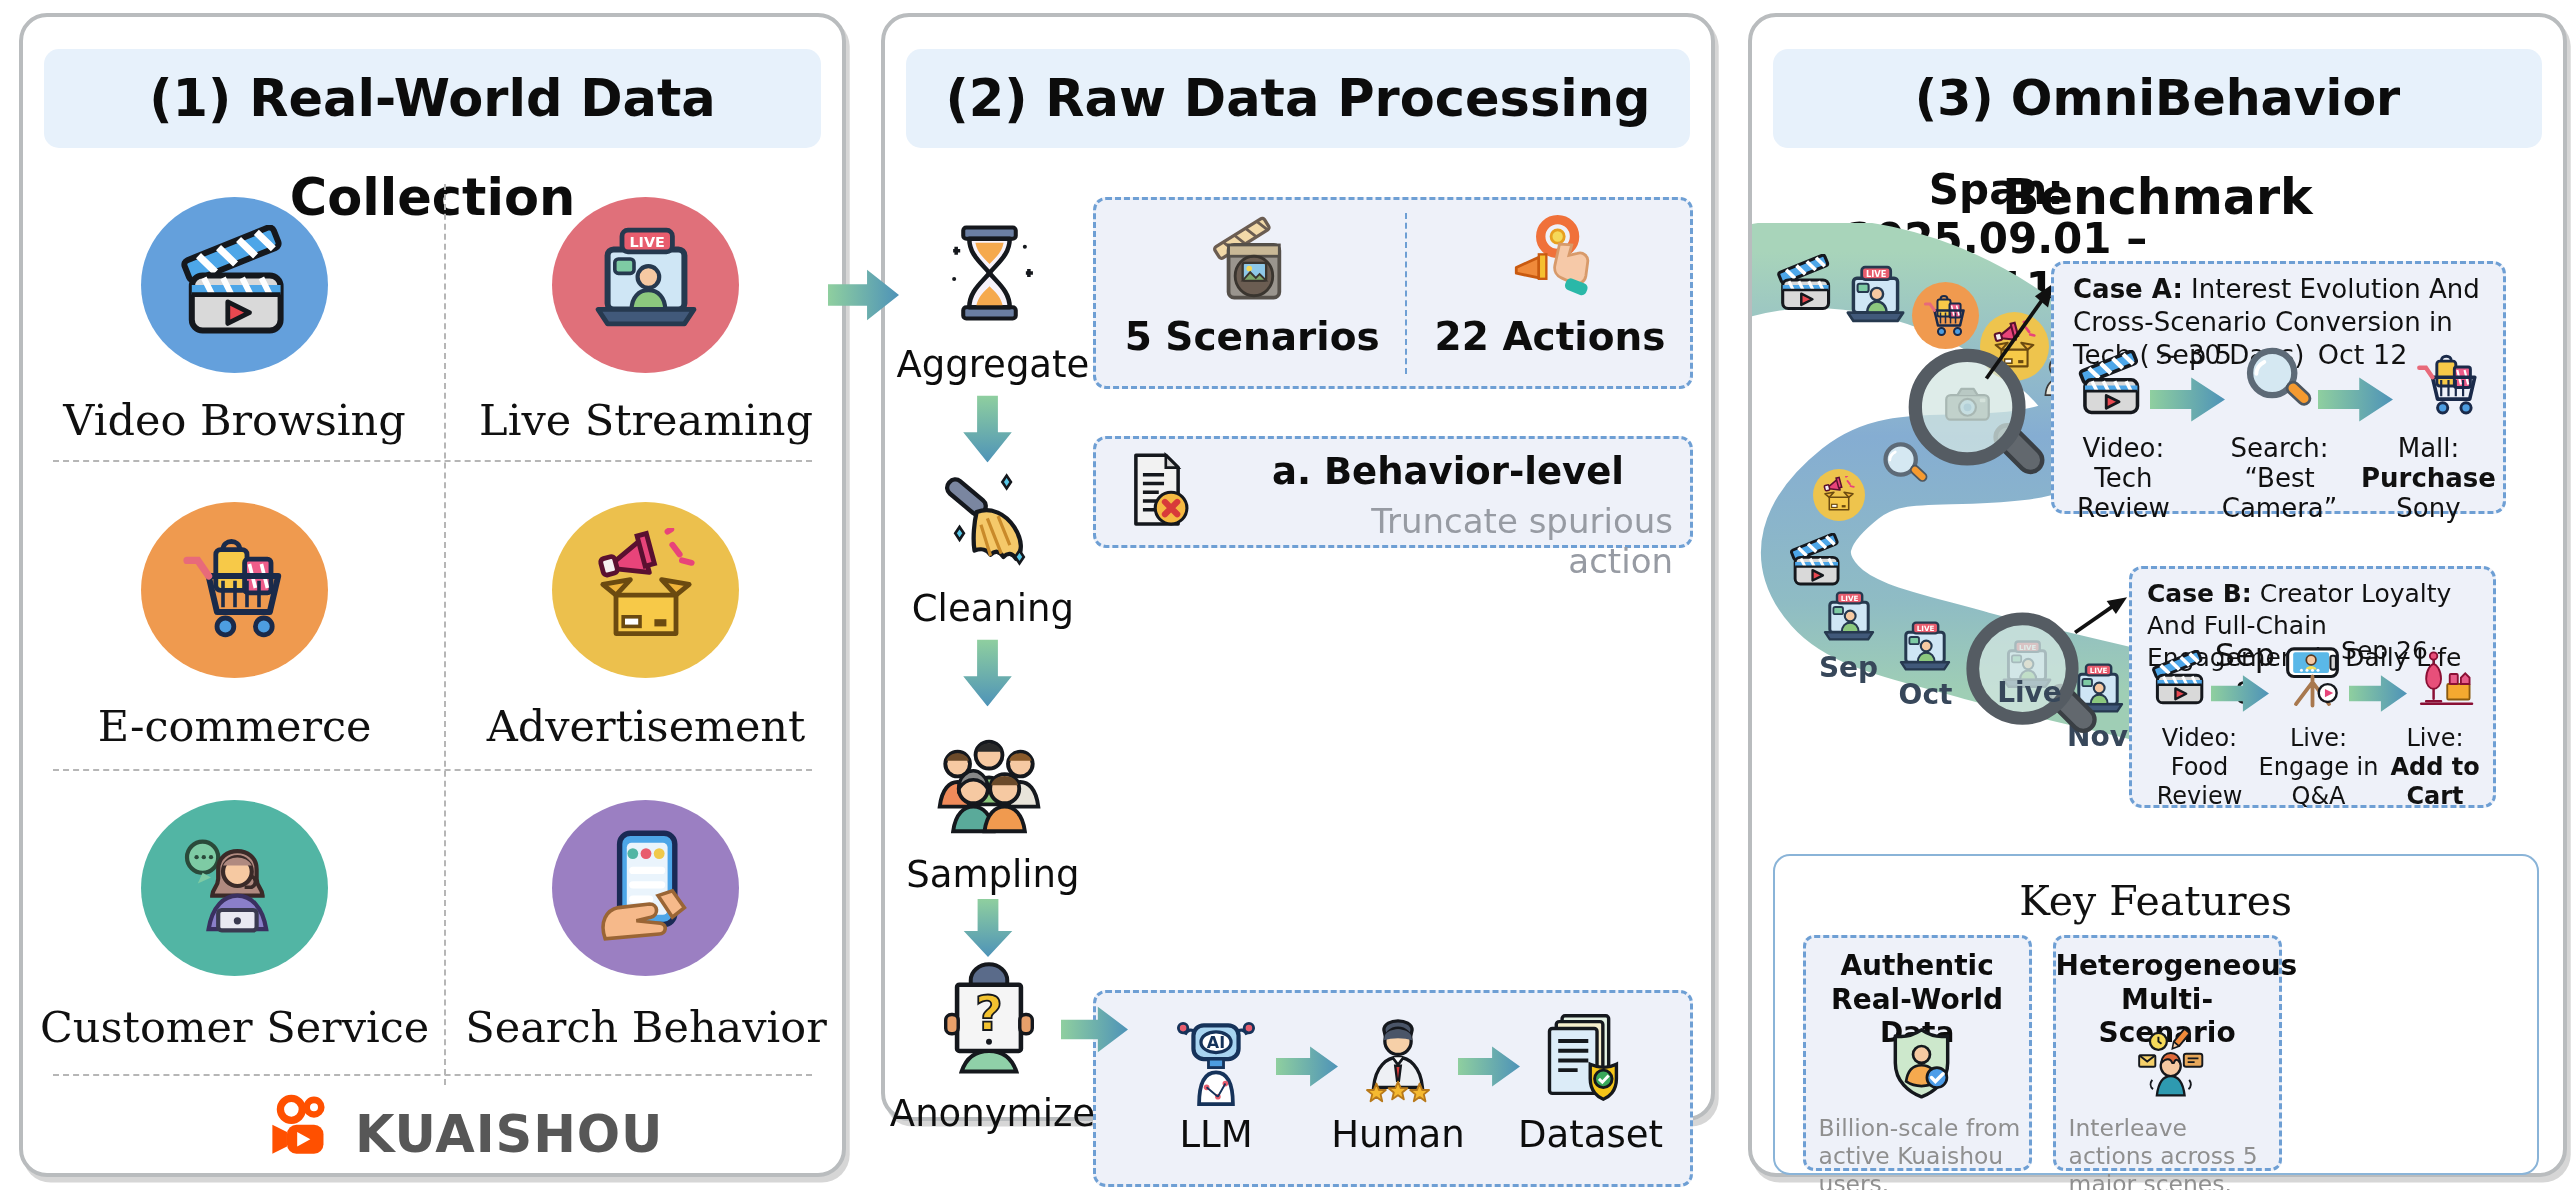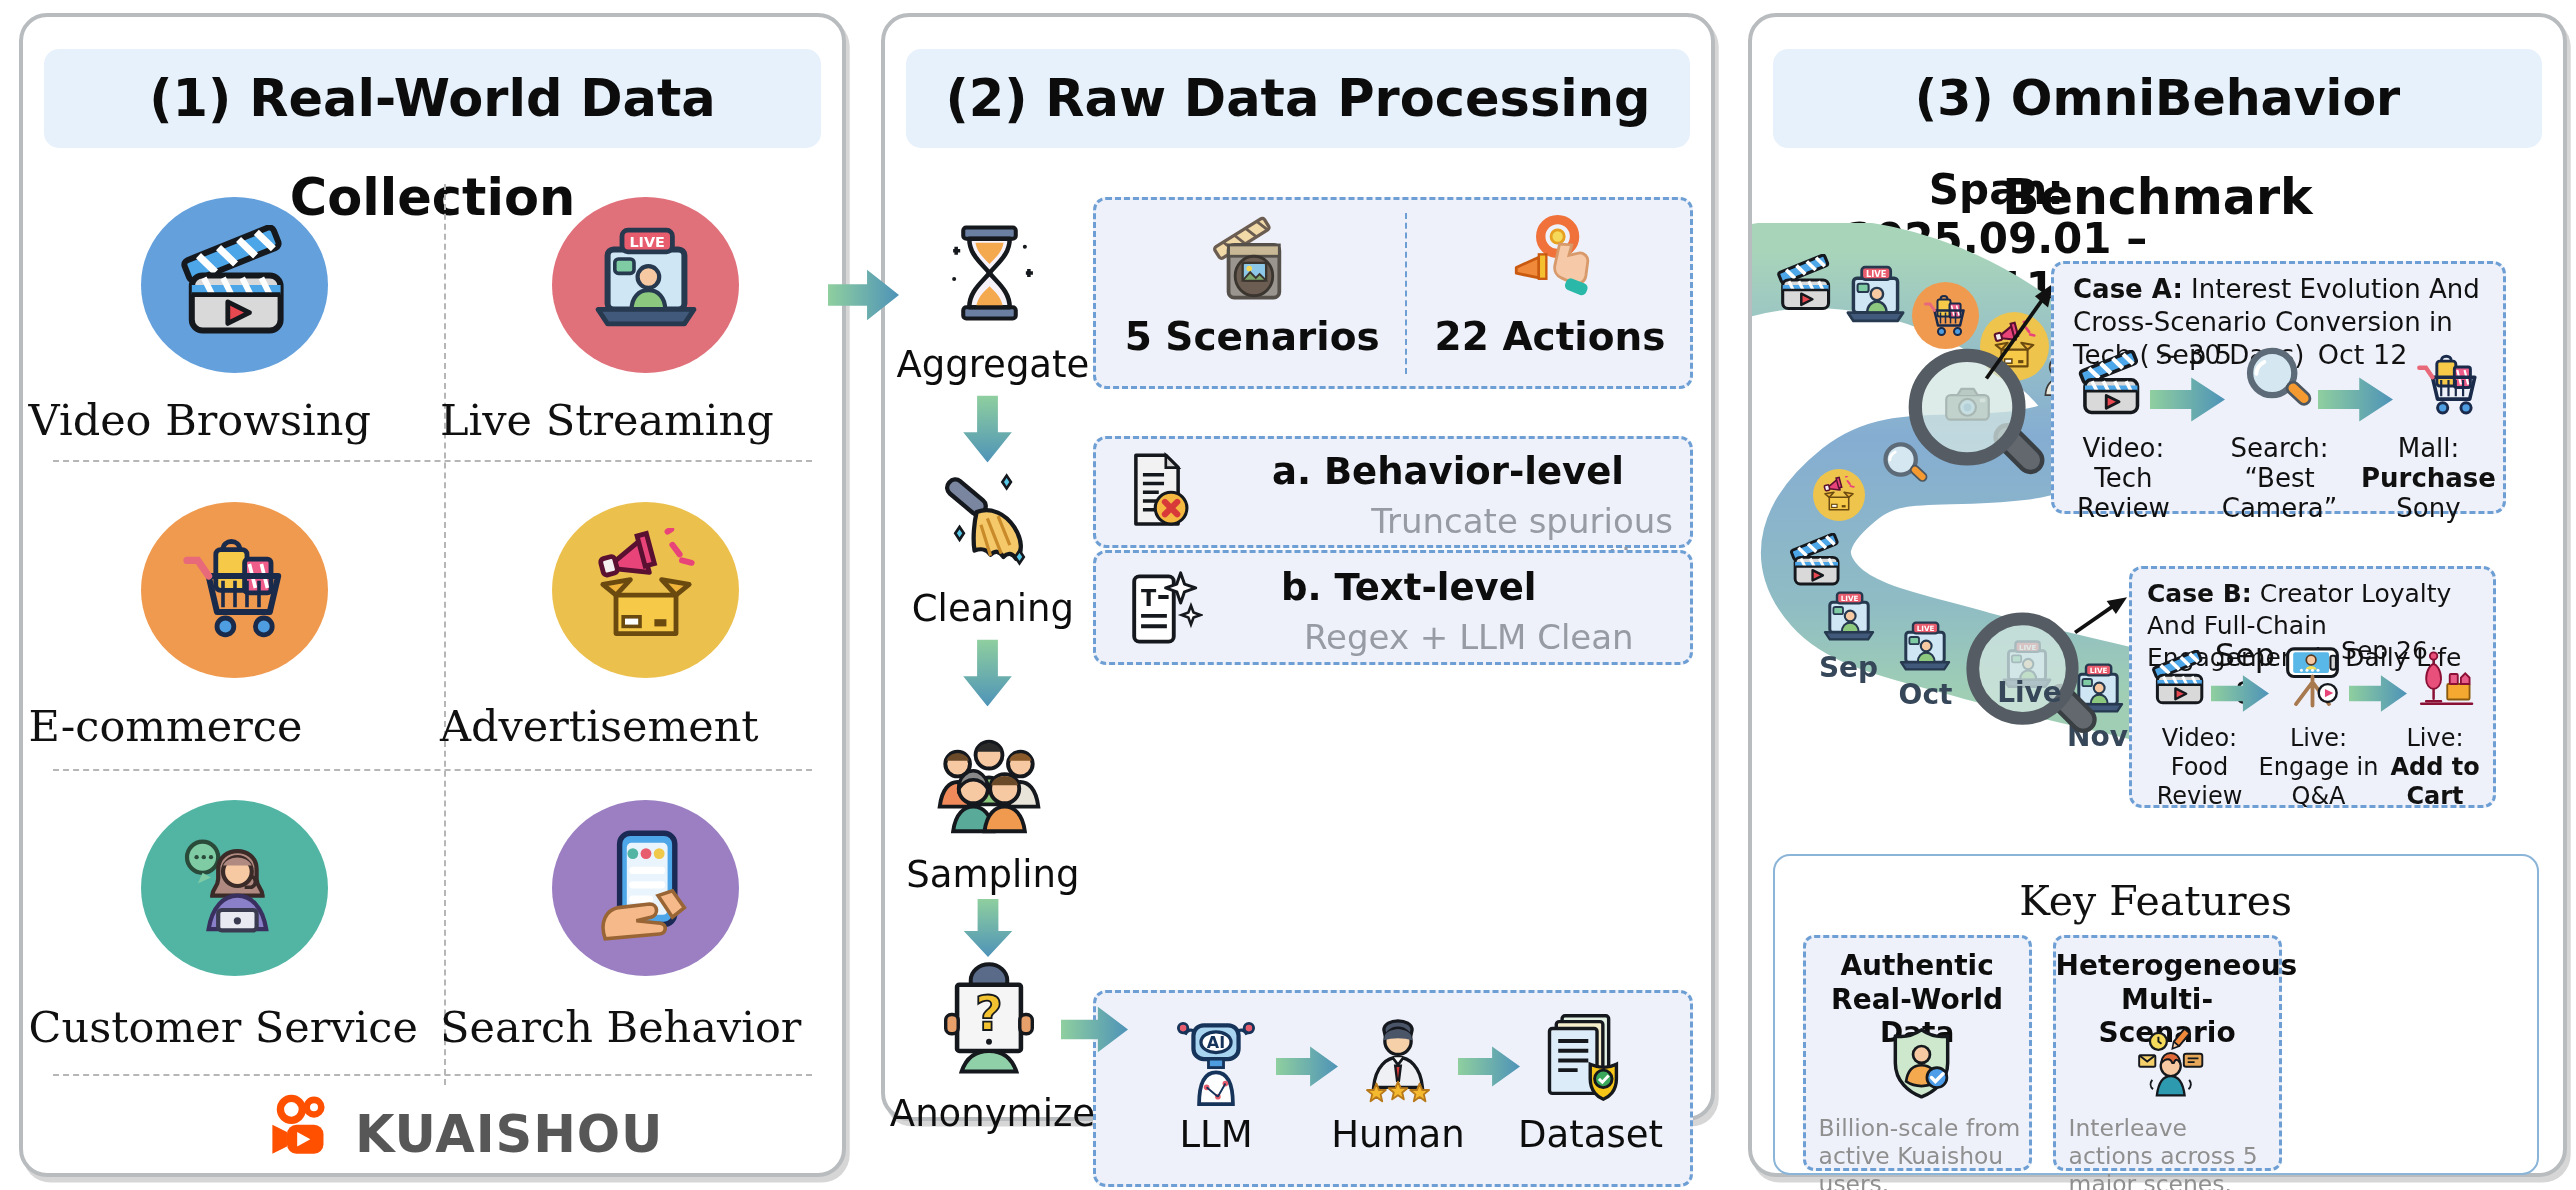--- a/index.html
+++ b/index.html
@@ -4,21 +4,21 @@
 <style>
   html,body{margin:0;padding:0;background:#fff;}
   *{box-sizing:border-box;font-family:"DejaVu Sans",sans-serif;}
   #stage{position:relative;width:2576px;height:1191px;background:#fff;overflow:hidden;padding-left:11px;}
   .abs{position:absolute;}
   .panel{position:absolute;background:#fff;border:4.7px solid #b9bcbe;border-radius:28px;box-shadow:3.7px 5.6px 0 #d6d6d6;}
   .phead{position:absolute;left:20.6px;right:20.6px;top:32px;height:99px;background:#e7f1fb;border-radius:15px;
          text-align:center;font-weight:bold;font-size:51px;line-height:99px;color:#0c0c0c;}
   .ellipse{position:absolute;width:187px;height:176px;border-radius:50%;}
   .icon-c{position:absolute;}
-  .ilabel{position:absolute;font-family:"DejaVu Serif",serif;font-size:43px;color:#101010;text-align:left;}
+  .ilabel{position:absolute;font-family:"DejaVu Serif",serif;font-size:43px;color:#101010;text-align:center;}
   .hdash{position:absolute;left:30px;right:30px;border-top:2.8px dashed #b6b6b6;}
   .vdash{position:absolute;border-left:2.8px dashed #b6b6b6;}
   .dbox{position:absolute;background:#eef1f9;border:3.7px dashed #6e9fd4;border-radius:13px;}
   .steplabel{position:absolute;font-size:37px;color:#0d0d0d;text-align:center;}
   .btitle{position:absolute;font-size:37px;font-weight:bold;color:#0d0d0d;}
   .bsub{position:absolute;font-size:34px;color:#979ba3;}
   .plabel{position:absolute;font-size:37px;color:#0d0d0d;text-align:center;}
   .garrow{position:absolute;}
   .rot90{transform:rotate(90deg);}
   .ctitle{position:absolute;font-size:26px;line-height:33px;color:#111;}
@@ -502,27 +502,20 @@
     </div>
 
     <div class="dbox" style="left:208px;top:419px;width:600px;height:112px;">
       <svg class="abs" style="left:17px;top:11.2px;width:88px;height:88px;" viewBox="0 0 94 94" width="88" height="88">
           <use href="#i-docx"></use>
         </svg>
       <div class="btitle" style="left:176px;top:11.2px;">a. Behavior-level</div>
       <div class="bsub" style="left:176px;right:17px;top:62px;text-align:right;">Truncate spurious action</div>
     </div>
 
-    <div class="dbox" style="left:208px;top:533px;width:600px;height:115px;">
-      <svg class="abs" style="left:20.6px;top:13px;width:86px;height:86px;" viewBox="0 0 92 92" width="86" height="86">
-          <use href="#i-docsparkle"></use>
-        </svg>
-      <div class="btitle" style="left:185px;top:13px;">b. Text-level</div>
-      <div class="bsub" style="left:208px;top:64px;">Regex + LLM Clean</div>
-    </div>
 
 
     <div class="dbox" style="left:208px;top:937px;width:600px;height:197px;margin-top:36px;">
       <svg class="abs" style="left:73px;top:20.6px;width:94px;height:94px;" viewBox="0 0 100 100" width="94" height="94">
           <use href="#i-robot"></use>
         </svg>
       <div class="plabel" style="left:45px;top:120px;width:150px;">LLM</div>
       <svg class="garrow" style="left:180px;top:52px;width:62px;height:43px;" viewBox="0 0 100 60" preserveAspectRatio="none">
           <path d="M0 18h55V2l45 28-45 28V42H0z" fill="url(#gg)"></path>
         </svg>

